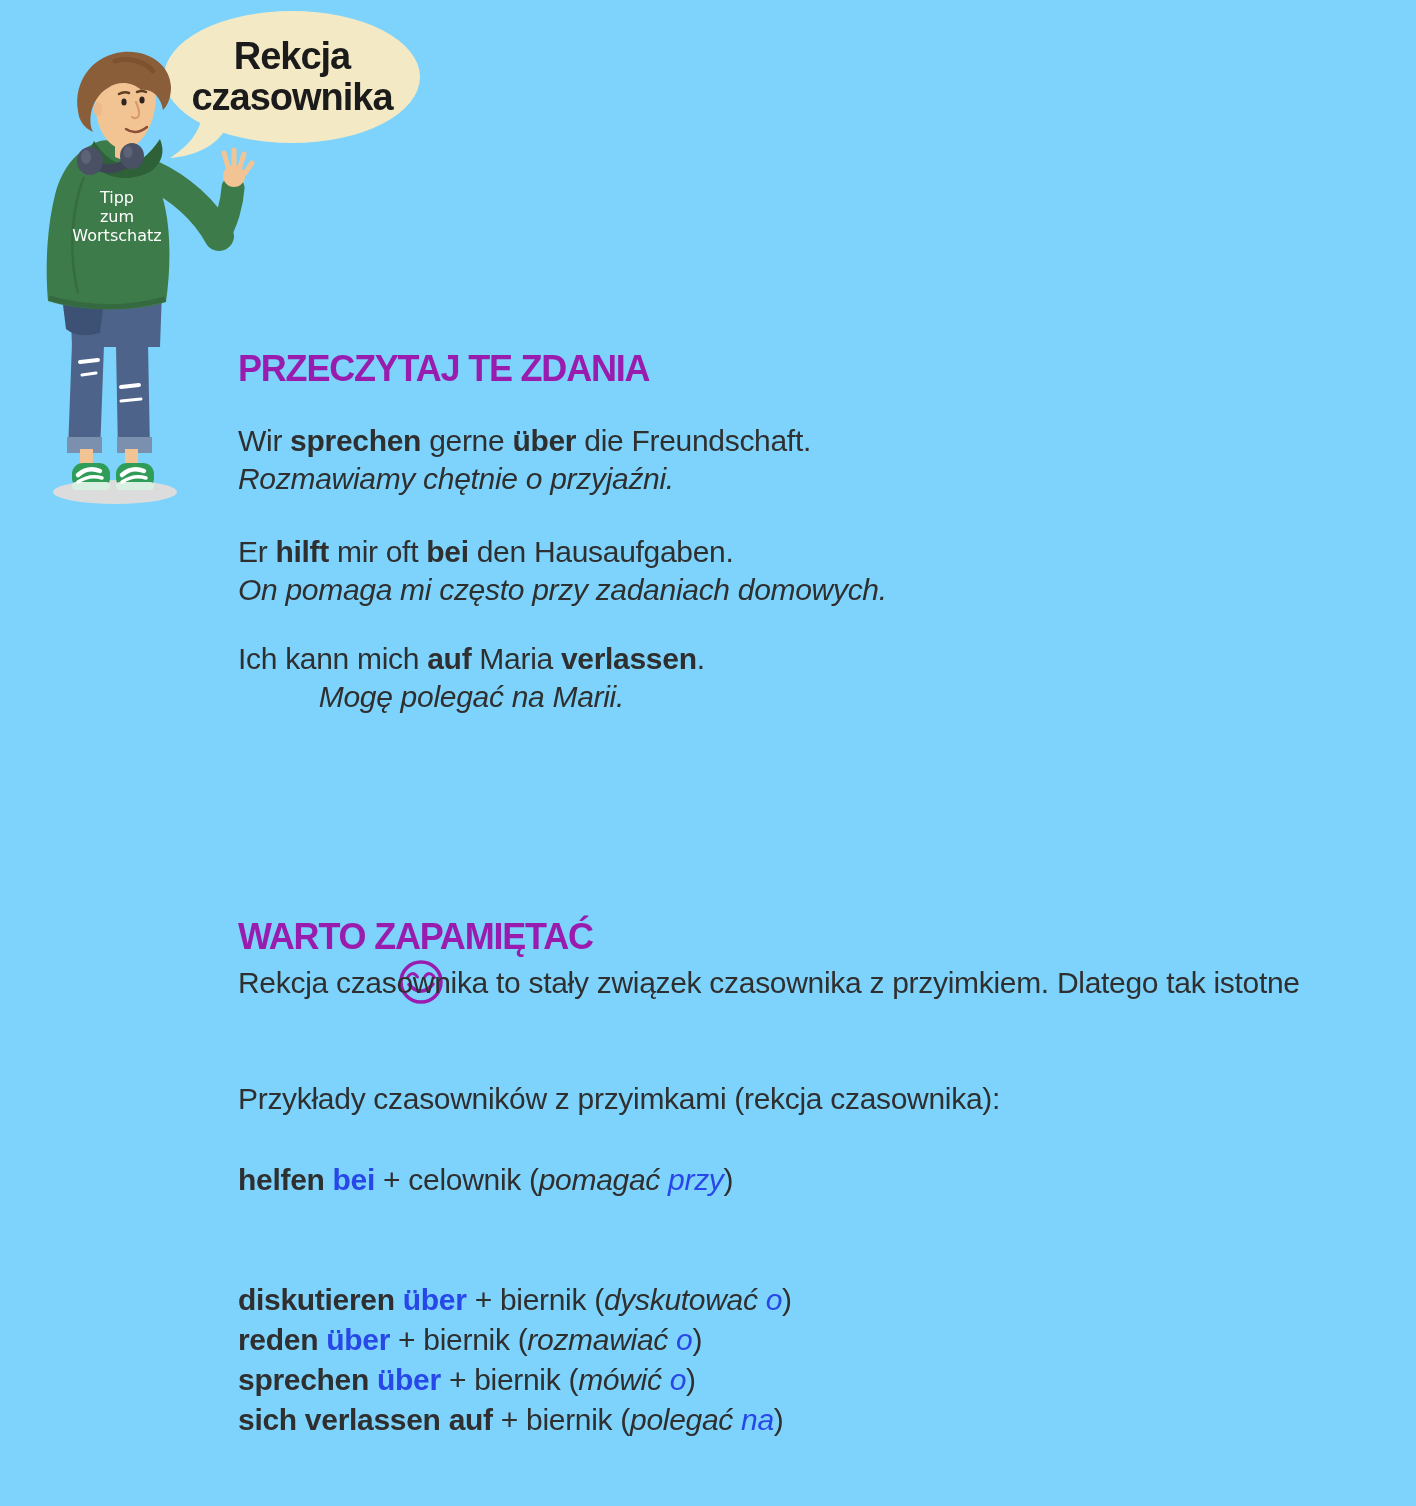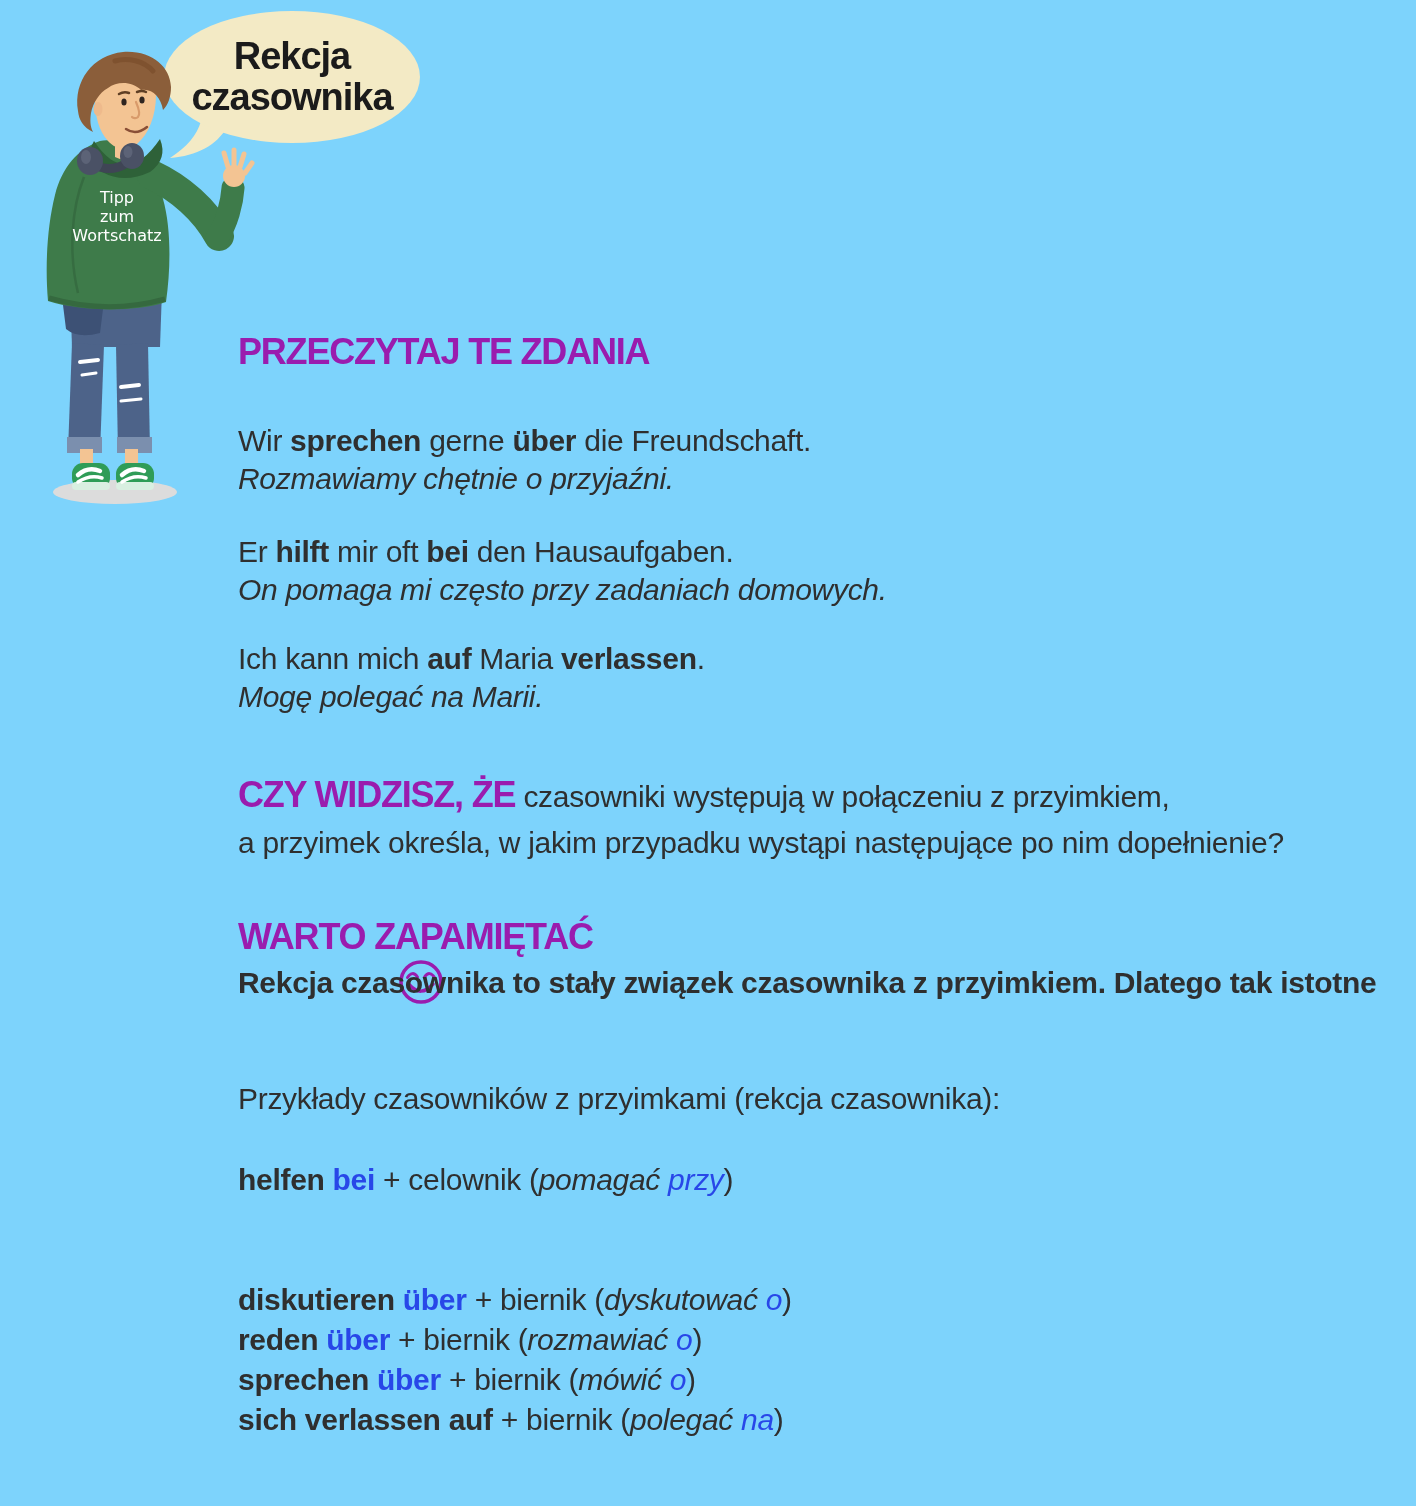--- a/index.html
+++ b/index.html
@@ -122,50 +122,49 @@
       </g>
 
       <g>
         <text x="97" y="198" class="hoodie-text">Tipp</text>
         <text x="97" y="217" class="hoodie-text">zum</text>
         <text x="97" y="236" class="hoodie-text">Wortschatz</text>
       </g>
     </g>
   </svg>
 
-  <div class="block heading" style="top:331px;">PRZECZYTAJ TE ZDANIA</div>
+  <div class="block heading" style="top:348px;">PRZECZYTAJ TE ZDANIA</div>
 
   <div class="block body-text" style="top:533px;">
     <div><span>Er </span><span class="b">hilft</span><span> mir oft </span><span class="b">bei</span><span> den Hausaufgaben.</span></div>
     <div class="pl">On pomaga mi często przy zadaniach domowych.</div>
   </div>
 
   <div class="block body-text" style="top:422px;">
     <div><span>Wir </span><span class="b">sprechen</span><span> gerne </span><span class="b">über</span><span> die Freundschaft.</span></div>
     <div class="pl">Rozmawiamy chętnie o przyjaźni.</div>
   </div>
 
-  <div class="block body-text" style="top:640px;">
+  <div class="block body-text" style="top:640px;text-align:center;">
     <div><span>Ich kann mich </span><span class="b">auf</span><span> Maria </span><span class="b">verlassen</span><span>.</span></div>
     <div class="pl">Mogę polegać na Marii.</div>
   </div>
 
-  <div class="block body-text notice" style="top:772px;"><span class="b c-purple">CZY WIDZISZ, ŻE</span><span> czasowniki występują w połączeniu z przyimkiem,</span><br><span>a przyimek określa, w jakim przypadku wystąpi następujące po nim dopełnienie?</span></div>
 
   <div class="block heading-row" style="top:916px;">
     <span class="heading">WARTO ZAPAMIĘTAĆ</span>
     <svg class="emoji" width="48" height="48" viewBox="0 0 48 48">
       <circle cx="24" cy="24" r="20" fill="none" stroke="var(--purple)" stroke-width="3.5"></circle>
       <path d="M10.5,19.5 q5,-7.5 10,-0.5" fill="none" stroke="var(--purple)" stroke-width="3" stroke-linecap="round"></path>
       <path d="M27.5,19 q5,-7 10,0.5" fill="none" stroke="var(--purple)" stroke-width="3" stroke-linecap="round"></path>
       <path d="M12,26.5 q12,13.5 24,-0.5" fill="none" stroke="var(--purple)" stroke-width="3.5" stroke-linecap="round"></path>
     </svg>
   </div>
 
-  <div class="block body-text para2" style="top:964px;font-weight:bold;"><span>Rekcja czasownika to stały związek czasownika z przyimkiem. Dlatego tak istotne</span><br></div>
+  <div class="block body-text para2" style="top:964px;"><span>Rekcja czasownika to stały związek czasownika z przyimkiem. Dlatego tak istotne</span><br></div>
 
   <div class="block body-text" style="top:1080px;">Przykłady czasowników z przyimkami (rekcja czasownika):</div>
 
   <div class="block body-text list" style="top:1160px;">
     <div><span class="b">helfen </span><span class="b c-blue">bei</span><span> + celownik (</span><span class="i">pomagać </span><span class="i c-blue">przy</span><span>)</span></div>
   </div>
 
   <div class="block body-text list" style="top:1280px;">
     <div><span class="b">diskutieren </span><span class="b c-blue">über</span><span> + biernik (</span><span class="i">dyskutować </span><span class="i c-blue">o</span><span>)</span></div>
     <div><span class="b">reden </span><span class="b c-blue">über</span><span> + biernik (</span><span class="i">rozmawiać </span><span class="i c-blue">o</span><span>)</span></div>

